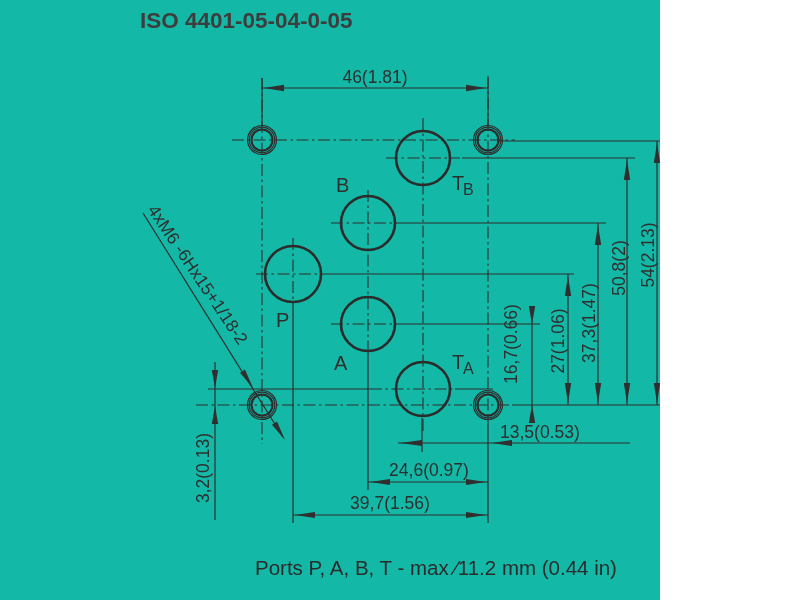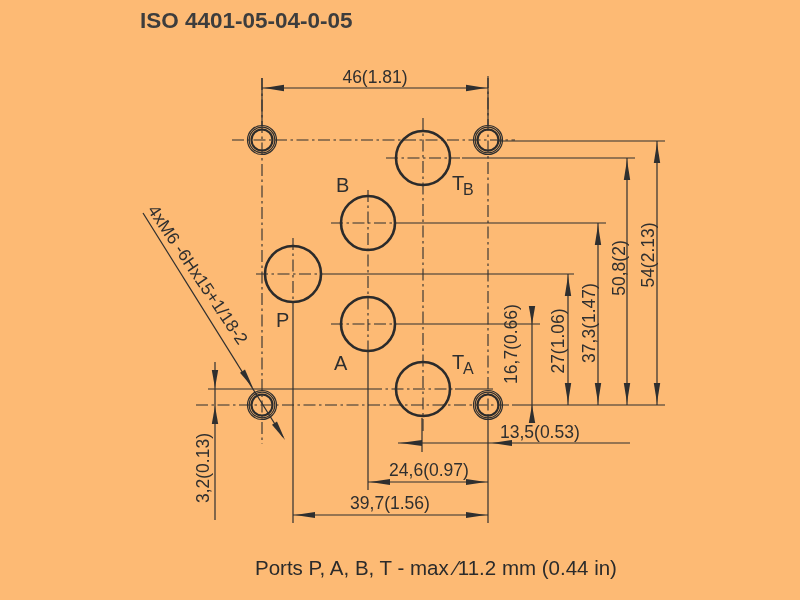--- a/index.html
+++ b/index.html
@@ -1,16 +1,16 @@
 <!DOCTYPE html>
 <html><head>
 <meta charset="utf-8">
 <style>
   html,body{margin:0;padding:0;background:#ffffff;}
-  .stage{position:relative;width:800px;height:600px;background:#fdba74;overflow:hidden;
+  .stage{position:relative;width:660px;height:600px;background:#14b8a6;overflow:hidden;
          font-family:"Liberation Sans", sans-serif;}
   svg text{font-family:"Liberation Sans", sans-serif; fill:#2f2f2f;}
   .line{stroke:#2f2f2f;stroke-width:1.2;fill:none;}
   .cl{stroke:#2f2f2f;stroke-width:1.1;fill:none;stroke-dasharray:12 3.5 2.5 3.5;}
   .port{stroke:#2b2b2b;stroke-width:2.6;fill:none;}
   .boltO{stroke:#2f2f2f;stroke-width:1.2;fill:none;}
   .boltI{stroke:#2b2b2b;stroke-width:2.1;fill:none;}
   .arr{fill:#2f2f2f;stroke:none;}
   .dimtxt{font-size:17.5px;}
   .porttxt{font-size:20px;}

